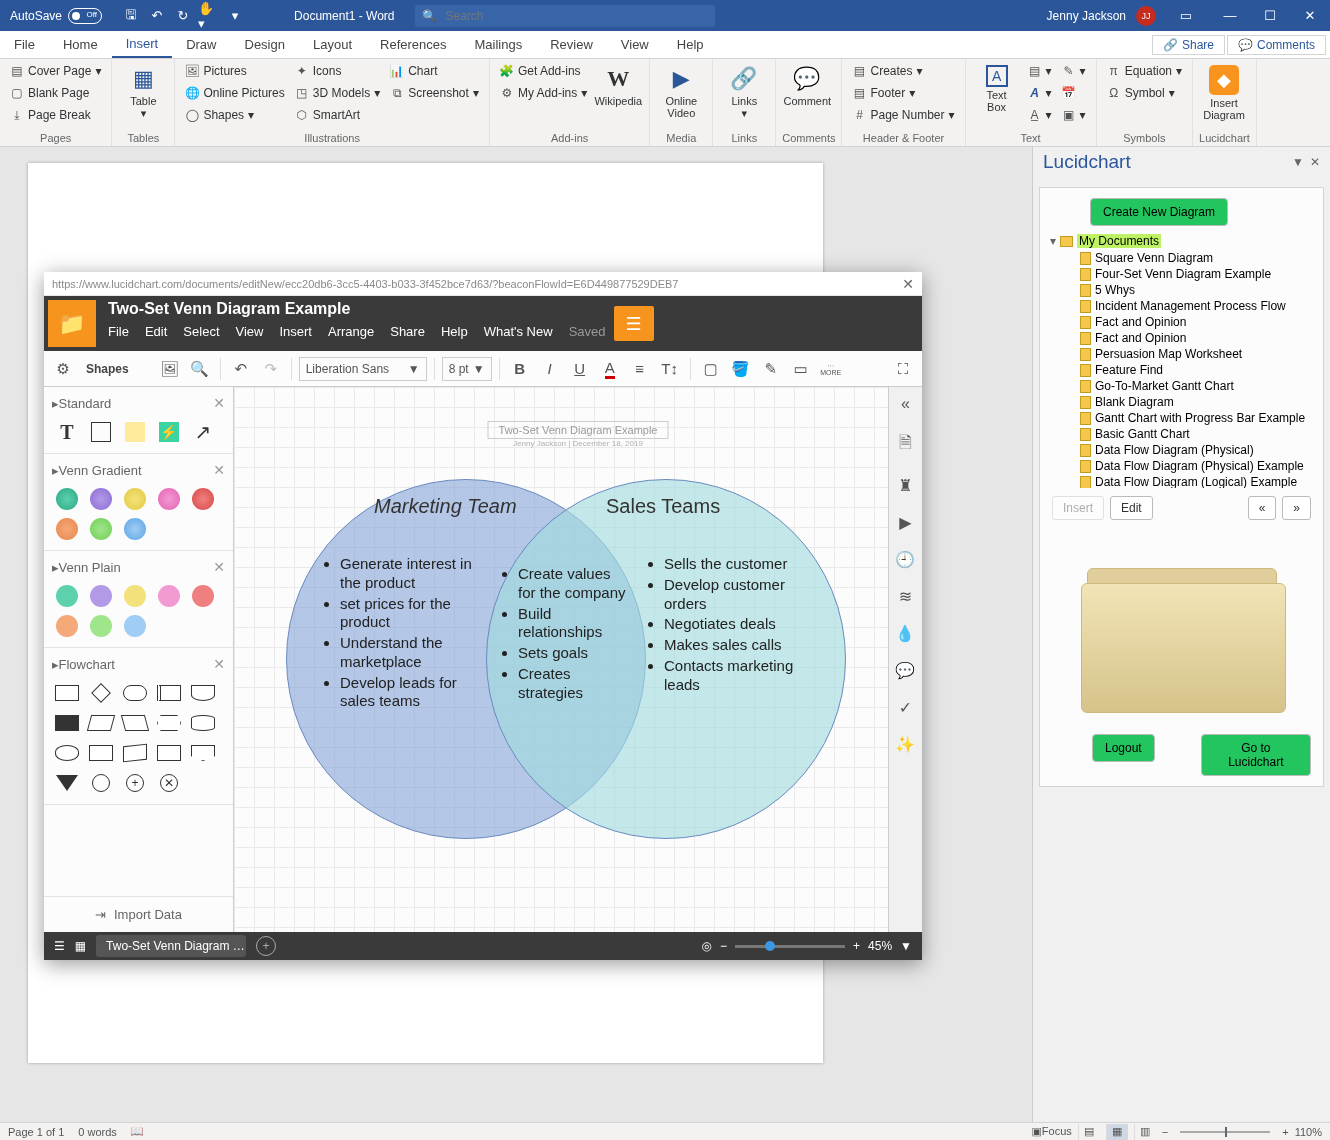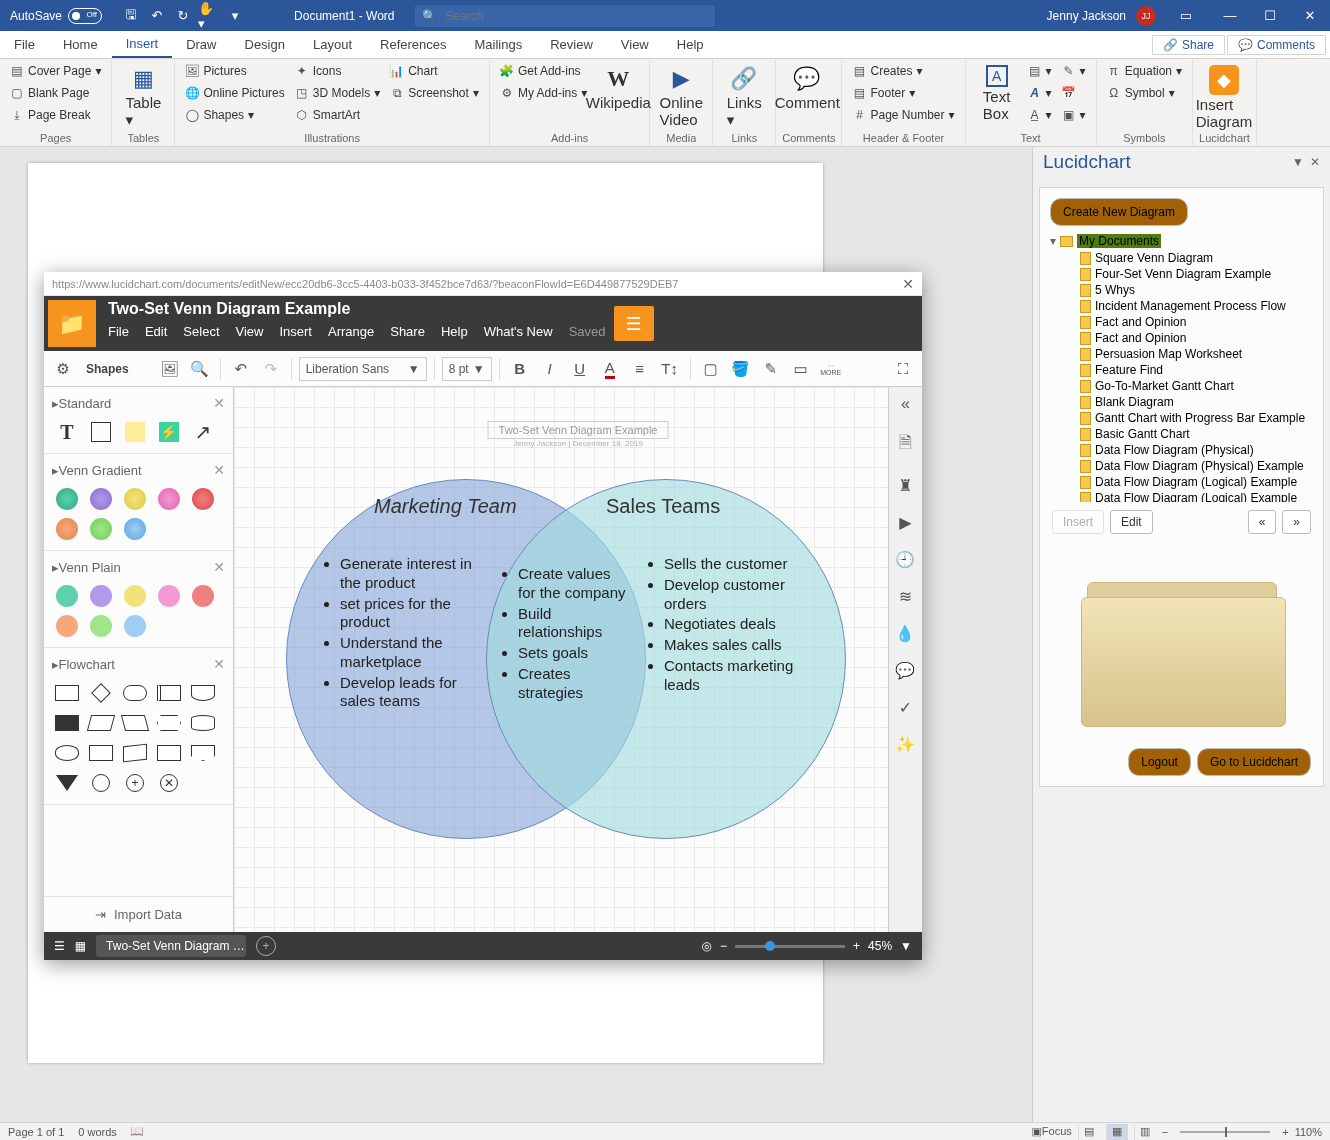--- a/index.html
+++ b/index.html
@@ -30,38 +30,38 @@
 
 .ribbon { height: 88px; background: #f3f2f1; border-bottom: 1px solid #d4d4d4; display: flex; font-size: 11px; color: #333; }
 .rgroup { border-right: 1px solid #e1e1e1; padding: 2px 6px 0 6px; display: flex; flex-direction: column; }
 .rgroup-body { flex: 1; display: flex; gap: 2px; align-items: flex-start; }
 .rgroup-label { text-align: center; font-size: 11px; color: #666; padding: 1px 0 2px 0; }
 .rcol { display: flex; flex-direction: column; gap: 2px; }
 .ritem { display: flex; align-items: center; gap: 4px; padding: 1px 4px; white-space: nowrap; font-size: 12px; height: 20px; }
 .ritem .ico { width: 14px; height: 14px; display: inline-flex; align-items: center; justify-content: center; font-size: 12px; color: #555; }
 .rbig { display: flex; flex-direction: column; align-items: center; justify-content: center; width: 50px; gap: 2px; padding-top: 4px; }
 .rbig .ico { width: 28px; height: 28px; font-size: 22px; color: #2b579a; display: flex; align-items: center; justify-content: center; }
-.rbig-lbl { font-size: 15px; line-height: 1.1; }
+.rbig-lbl { font-size: 11px; text-align: center; line-height: 1.1; }
 .lucid-icon { width: 30px; height: 30px; background: #f7941e; border-radius: 5px; display: flex; align-items: center; justify-content: center; color: #fff; font-size: 18px; }
 
 
 .doc-area { position: absolute; top: 147px; left: 0; right: 0; bottom: 18px; background: #e6e6e6; }
 .page { position: absolute; background: #fff; width: 795px; top: 16px; left: 28px; height: 900px; box-shadow: 0 0 3px rgba(0,0,0,.3); }
 
 
 .lc-panel { position: absolute; top: 147px; right: 0; width: 298px; bottom: 18px; background: #f0f0f0; border-left: 1px solid #ccc; }
 .lc-panel-hdr { display: flex; align-items: center; padding: 4px 10px 8px 10px; }
 .lc-panel-hdr h2 { color: #2b579a; font-weight: 400; font-size: 19px; flex: 1; }
 .lc-panel-close { display: flex; gap: 6px; color: #666; font-size: 12px; }
 .lc-panel-body { background: #fcfcfc; border: 1px solid #d4d4d4; margin: 6px; height: 600px; padding: 10px; display: flex; flex-direction: column; gap: 8px; }
-.lc-btn { background: #a16207; border: 1px solid #bbb; padding: 6px 12px; font-size: 12px; border-radius: 11px; align-self: flex-start; cursor: pointer; }
+.lc-btn { background: #22c55e; border: 1px solid #bbb; padding: 6px 12px; font-size: 12px; border-radius: 4px; align-self: flex-start; cursor: pointer; margin-left: 40px; }
 .lc-tree { font-size: 12px; color: #000; flex: 1; overflow: hidden; }
 .lc-tree-root { display: flex; align-items: center; gap: 4px; margin-bottom: 2px; }
 .folder-ico { width: 13px; height: 11px; background: #f5c84c; border: 1px solid #c29b22; }
-.lc-tree-root span.lbl { background: #4d7c0f; padding: 0 2px; }
+.lc-tree-root span.lbl { background: #bef264; padding: 0 2px; }
 .lc-tree-item { display: flex; align-items: center; gap: 4px; padding-left: 30px; height: 16px; }
 .doc-ico { width: 11px; height: 13px; background: #fff; border: 1px solid #c29b22; background: #f5c84c; }
 .lc-pager { display: flex; gap: 6px; padding: 0 2px; }
 .lc-pager .pg-btn { border: 1px solid #bbb; padding: 4px 10px; background: #fff; border-radius: 3px; font-size: 12px; }
 .lc-pager .pg-btn.ins { flex: 0 0 auto; opacity: .5; }
 .lc-folder-img { margin-top: 20px; align-self: center; width: 210px; height: 170px; position: relative; }
 .folder-back { position: absolute; width: 190px; height: 140px; left: 10px; top: 20px; background: #e0cf9d; border-radius: 6px; border: 1px solid #cdb97e; }
 .folder-front { position: absolute; width: 205px; height: 130px; left: 4px; top: 35px; background: linear-gradient(#f2e4b6, #d6c38b); border-radius: 6px; border: 1px solid #cdb97e; }
 .lc-bottom-btns { display: flex; gap: 6px; align-self: flex-end; padding: 8px 2px 0 2px; }
 

